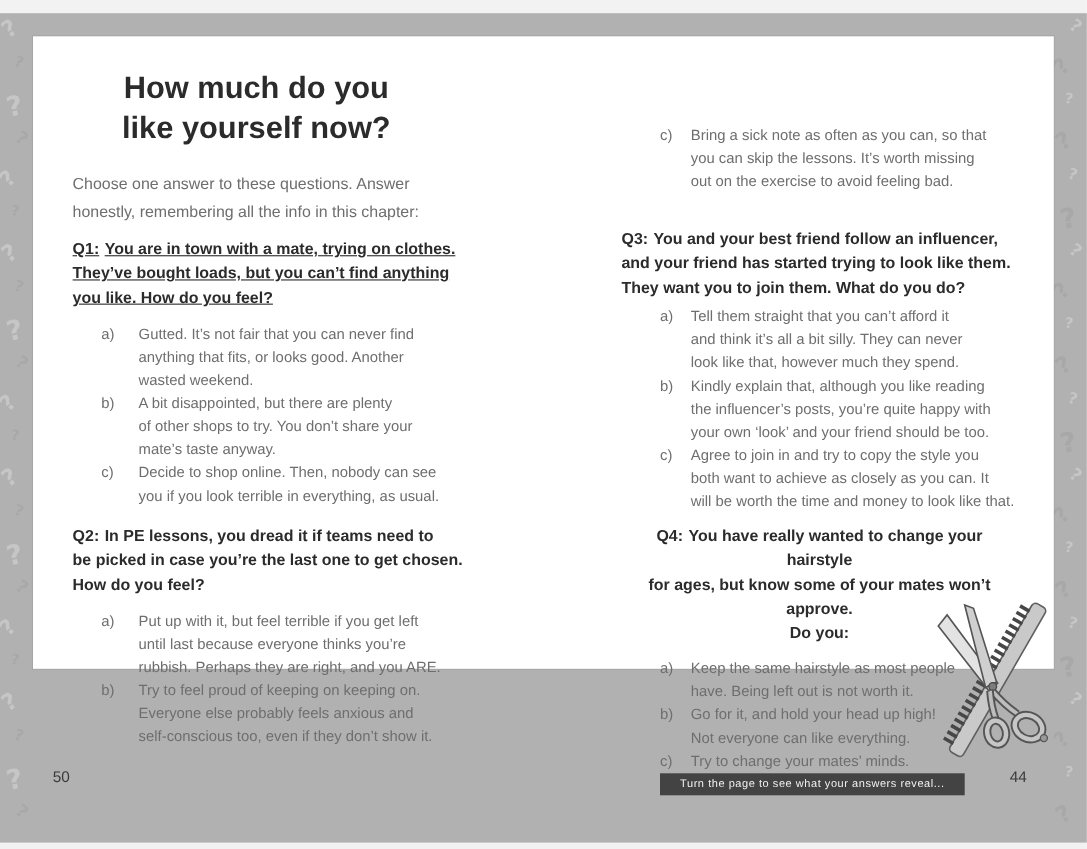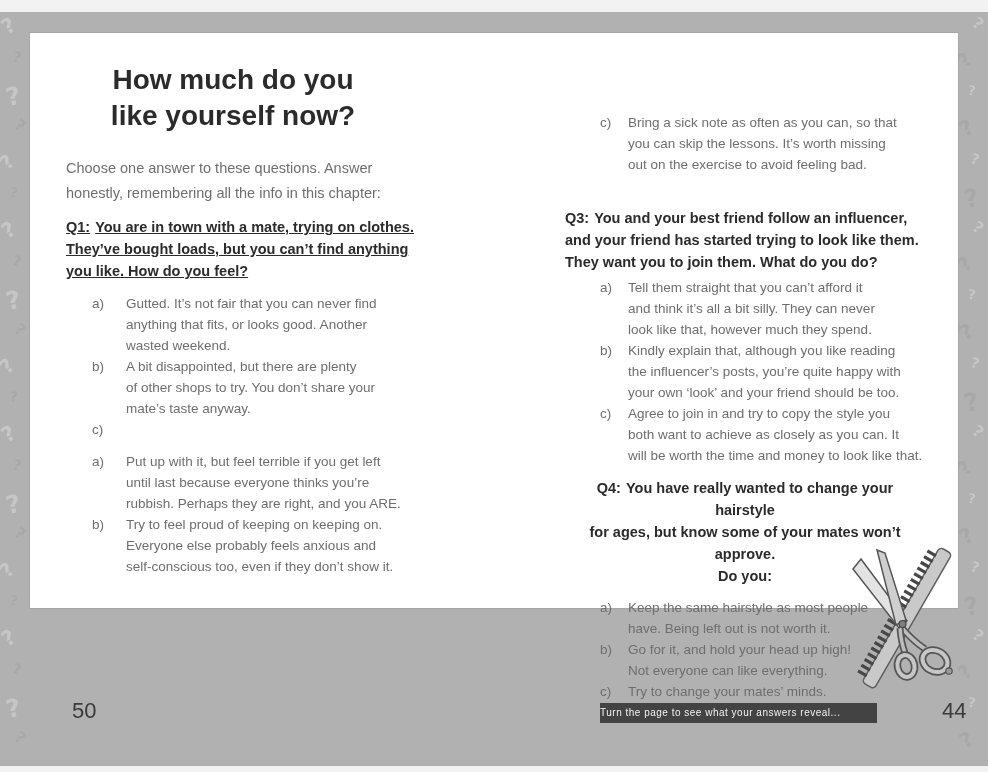--- a/index.html
+++ b/index.html
@@ -54,23 +54,23 @@
 
   .m-q1 { margin-top: 10px; text-decoration: underline; }
   .m-q2 { margin-top: 16px; }
   .m-q3 { margin-top: 32px; }
   .m-q4 { margin-top: 11px; text-align: center; }
 
   .banner {
     position: absolute; left: 570px; top: 670px; width: 277px; height: 20px;
     background: var(--banner-bg, #3e3e3e); color: var(--banner-text, #f2f2f2);
     font-size: 10px; line-height: 20px; letter-spacing: 0.5px;
-    white-space: nowrap;
-  }
-  .pagenum { position: absolute; font-size: 22px; color: #3a3a3a; margin-left: 24px; }
+    text-align: center; white-space: nowrap;
+  }
+  .pagenum { position: absolute; font-size: 14px; color: #3a3a3a; }
   .pn-left  { left: 18px;  top: 665px; }
   .pn-right { left: 888px; top: 665px; }
   .illustration { position: absolute; left: 815px; top: 512px; width: 112px; height: 150px; }
 </style>
 </head>
 <body>
 
 <div class="frame">
   <div class="qstrip left">
       <span class="qmark" style="top: 4px; left: 3px; font-size: 21px; transform: rotate(-32deg); color: rgb(198, 198, 198);">?</span>
@@ -143,23 +143,30 @@
 wasted weekend.</span>
       </div>
       <div class="opt">
         <span class="letter">b)</span>
         <span class="otext">A bit disappointed, but there are plenty
 of other shops to try. You don’t share your
 mate’s taste anyway.</span>
       </div>
       <div class="opt">
         <span class="letter">c)</span>
-      </div>
-    </div>
-
+        <span class="otext">Decide to shop online. Then, nobody can see
+you if you look terrible in everything, as usual.</span>
+      </div>
+    </div>
+
+    <div class="q-head m-q2">
+      <span class="q-label">Q2:</span><span class="q-text">In PE lessons, you dread it if teams need to
+be picked in case you’re the last one to get chosen.
+How do you feel?</span>
+    </div>
     <div class="opts m-q2-opts">
       <div class="opt">
         <span class="letter">a)</span>
         <span class="otext">Put up with it, but feel terrible if you get left
 until last because everyone thinks you’re
 rubbish. Perhaps they are right, and you ARE.</span>
       </div>
       <div class="opt">
         <span class="letter">b)</span>
         <span class="otext">Try to feel proud of keeping on keeping on.

